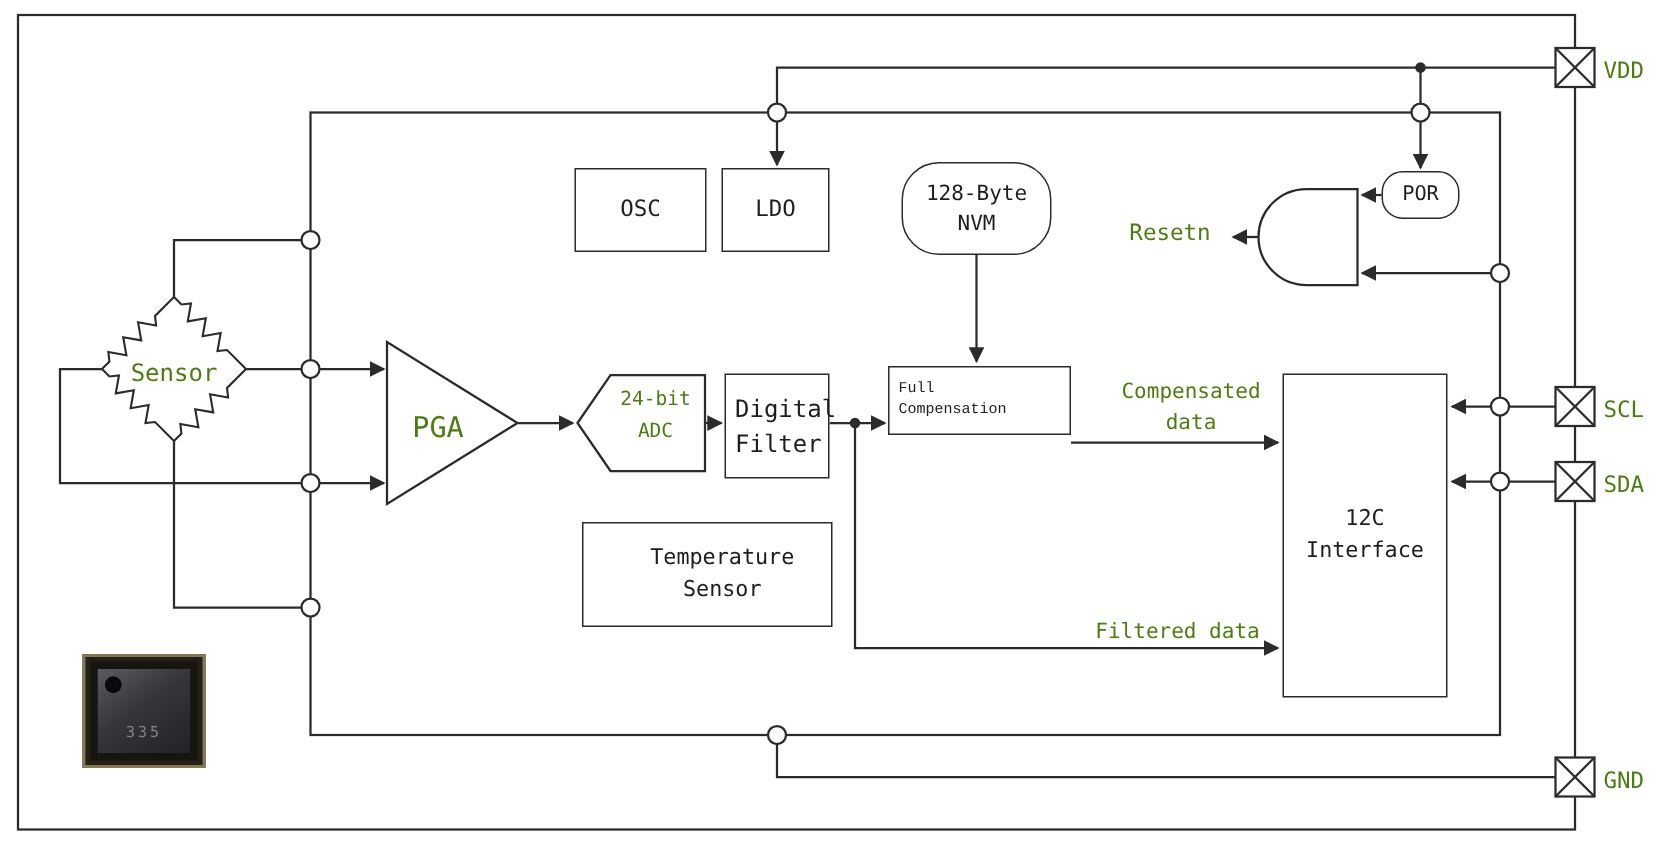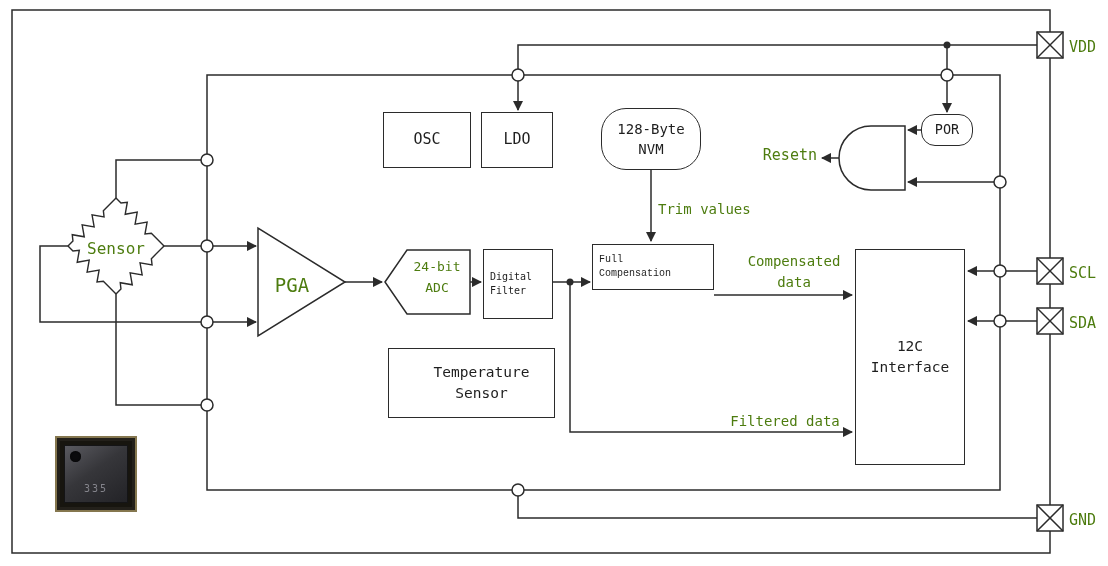--- a/index.html
+++ b/index.html
@@ -152,21 +152,21 @@
 
   <div class="box" style="left:601px;top:108px;width:100px;height:62px;font-size:14px;border-radius:25px;">
     <span>128-Byte</span>
     <span>NVM</span>
   </div>
 
   <div class="box" style="left:921px;top:114px;width:52px;height:32px;font-size:13.5px;border-radius:14px;">
     <span>POR</span>
   </div>
 
-  <div class="box left" style="left:483px;top:249px;width:70px;height:70px;font-size:10px;">
+  <div class="box left" style="left:483px;top:249px;width:70px;height:70px;font-size:16px;">
     <span>Digital</span>
     <span>Filter</span>
   </div>
 
   <div class="box left" style="left:592px;top:244px;width:122px;height:46px;font-size:10px;font-family:Liberation Mono, monospace;">
     <span>Full</span>
     <span>Compensation</span>
   </div>
 
   <div class="box" style="left:388px;top:348px;width:167px;height:70px;font-size:14.5px;padding-left:20px;">
@@ -181,23 +181,22 @@
 
   <div class="lbl" style="left:74px;top:237px;width:84px;text-align:center;font-size:16px;">Sensor</div>
 
   <div class="lbl" style="left:262px;top:271px;width:60px;text-align:center;font-size:19px;">PGA</div>
 
   <div class="lbl" style="left:406px;top:256px;width:62px;text-align:center;font-size:13px;line-height:1.65;">
     <span>24-bit</span>
     <span>ADC</span>
   </div>
 
-  <div class="lbl" style="left:743px;top:144px;width:74px;text-align:right;font-size:15px;">Resetn</div>
-
-  <div class="lbl" style="left:658px;top:199px;width:130px;font-size:14px;">Trim values</div>
+  <div class="lbl" style="left:743px;top:144px;width:74px;text-align:center;font-size:15px;">Resetn</div>
+
 
   <div class="lbl" style="left:733px;top:251px;width:122px;text-align:center;font-size:14px;">
     <span>Compensated</span>
     <span>data</span>
   </div>
 
   <div class="lbl" style="left:717px;top:411px;width:136px;text-align:center;font-size:14px;">Filtered data</div>
 
   <div class="lbl" style="left:1069px;top:36px;width:38px;font-size:15px;">VDD</div>
   <div class="lbl" style="left:1069px;top:262px;width:38px;font-size:15px;">SCL</div>

